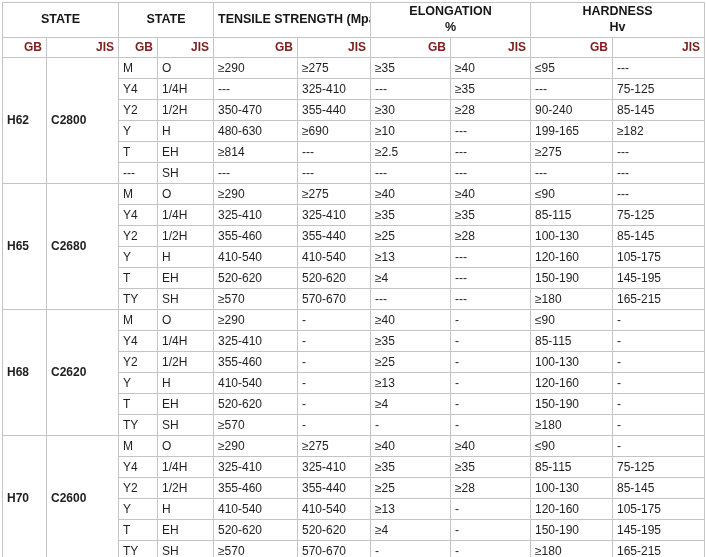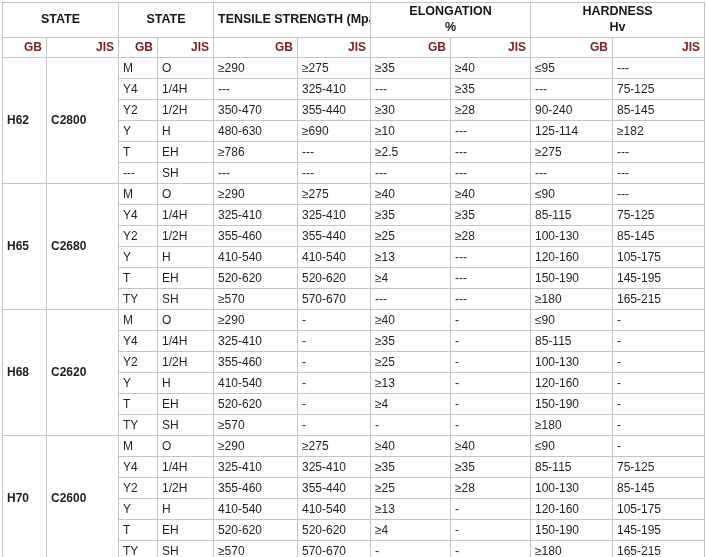--- a/index.html
+++ b/index.html
@@ -134,27 +134,27 @@
           <td>90-240</td>
           <td>85-145</td>
         </tr>
         <tr>
           <td>Y</td>
           <td>H</td>
           <td>480-630</td>
           <td>≥690</td>
           <td>≥10</td>
           <td>---</td>
-          <td>125-114</td>
+          <td>199-165</td>
           <td>≥182</td>
         </tr>
         <tr>
           <td>T</td>
           <td>EH</td>
-          <td>≥786</td>
+          <td>≥814</td>
           <td>---</td>
           <td>≥2.5</td>
           <td>---</td>
           <td>≥275</td>
           <td>---</td>
         </tr>
         <tr>
           <td>---</td>
           <td>SH</td>
           <td>---</td>

